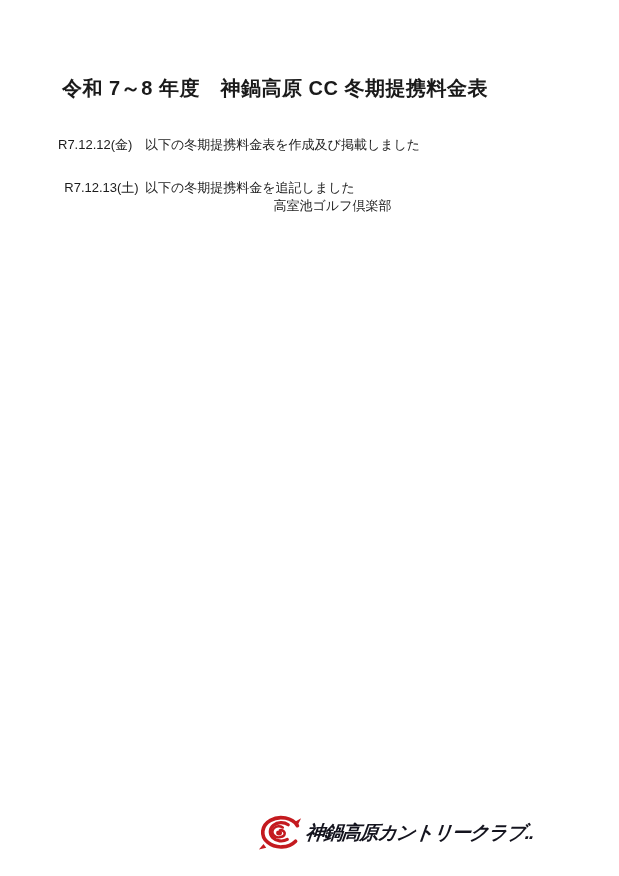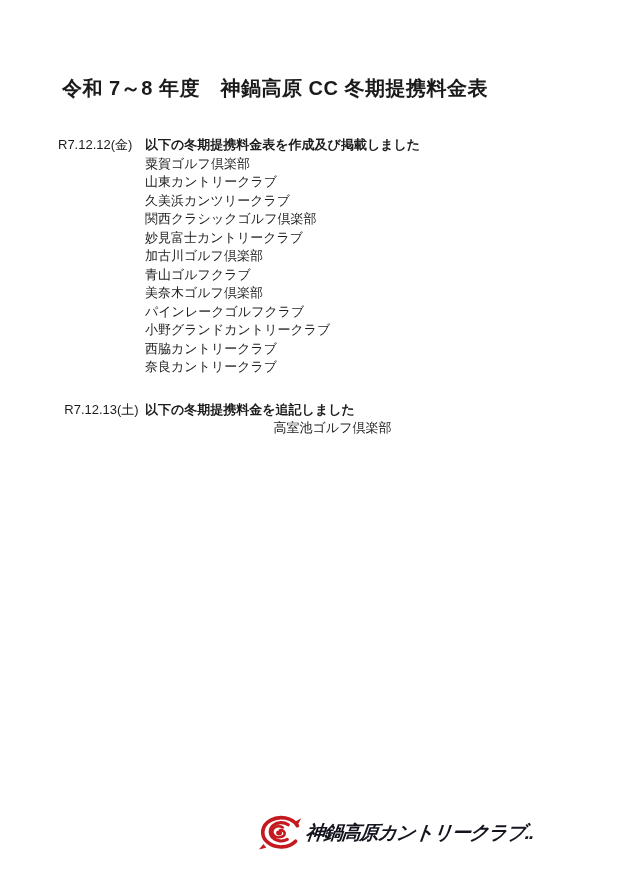--- a/index.html
+++ b/index.html
@@ -22,21 +22,21 @@
     text-align: center;
     line-height: 24px;
     margin: 0 28px 36px 0;
     letter-spacing: 0.5px;
     white-space: nowrap;
   }
   .entry { font-size: 13px; color: #1c1c1c; }
   .entry + .entry { margin-top: 18.5px; text-align: center; }
   .entry-line { display: flex; line-height: 18.5px; margin-top: 24px; }
   .entry-date { width: 87px; flex: none; white-space: nowrap; }
-  .entry-description { white-space: nowrap; font-weight: bold; }
+  .entry-description { white-space: nowrap; }
   .club-list {
     list-style: none;
     margin-left: 87px;
   }
   .club-list li { line-height: 18.5px; white-space: nowrap; }
   .footer-logo {
     position: absolute;
     top: 811px;
     right: 16px;
     display: flex;
@@ -59,34 +59,20 @@
 
 <div class="page">
 
   <h1 class="page-title">令和 7～8 年度　神鍋高原 CC 冬期提携料金表</h1>
 
   <section class="entry">
     <div class="entry-line">
       <span class="entry-date">R7.12.12(金)</span>
       <span class="entry-description">以下の冬期提携料金表を作成及び掲載しました</span>
     </div>
-    <ul class="club-list">
-      <li>粟賀ゴルフ倶楽部</li>
-      <li>山東カントリークラブ</li>
-      <li>久美浜カンツリークラブ</li>
-      <li>関西クラシックゴルフ倶楽部</li>
-      <li>妙見富士カントリークラブ</li>
-      <li>加古川ゴルフ倶楽部</li>
-      <li>青山ゴルフクラブ</li>
-      <li>美奈木ゴルフ倶楽部</li>
-      <li>パインレークゴルフクラブ</li>
-      <li>小野グランドカントリークラブ</li>
-      <li>西脇カントリークラブ</li>
-      <li>奈良カントリークラブ</li>
-    </ul>
   </section>
 
   <section class="entry">
     <div class="entry-line">
       <span class="entry-date">R7.12.13(土)</span>
       <span class="entry-description">以下の冬期提携料金を追記しました</span>
     </div>
     <ul class="club-list">
       <li>高室池ゴルフ倶楽部</li>
     </ul>

